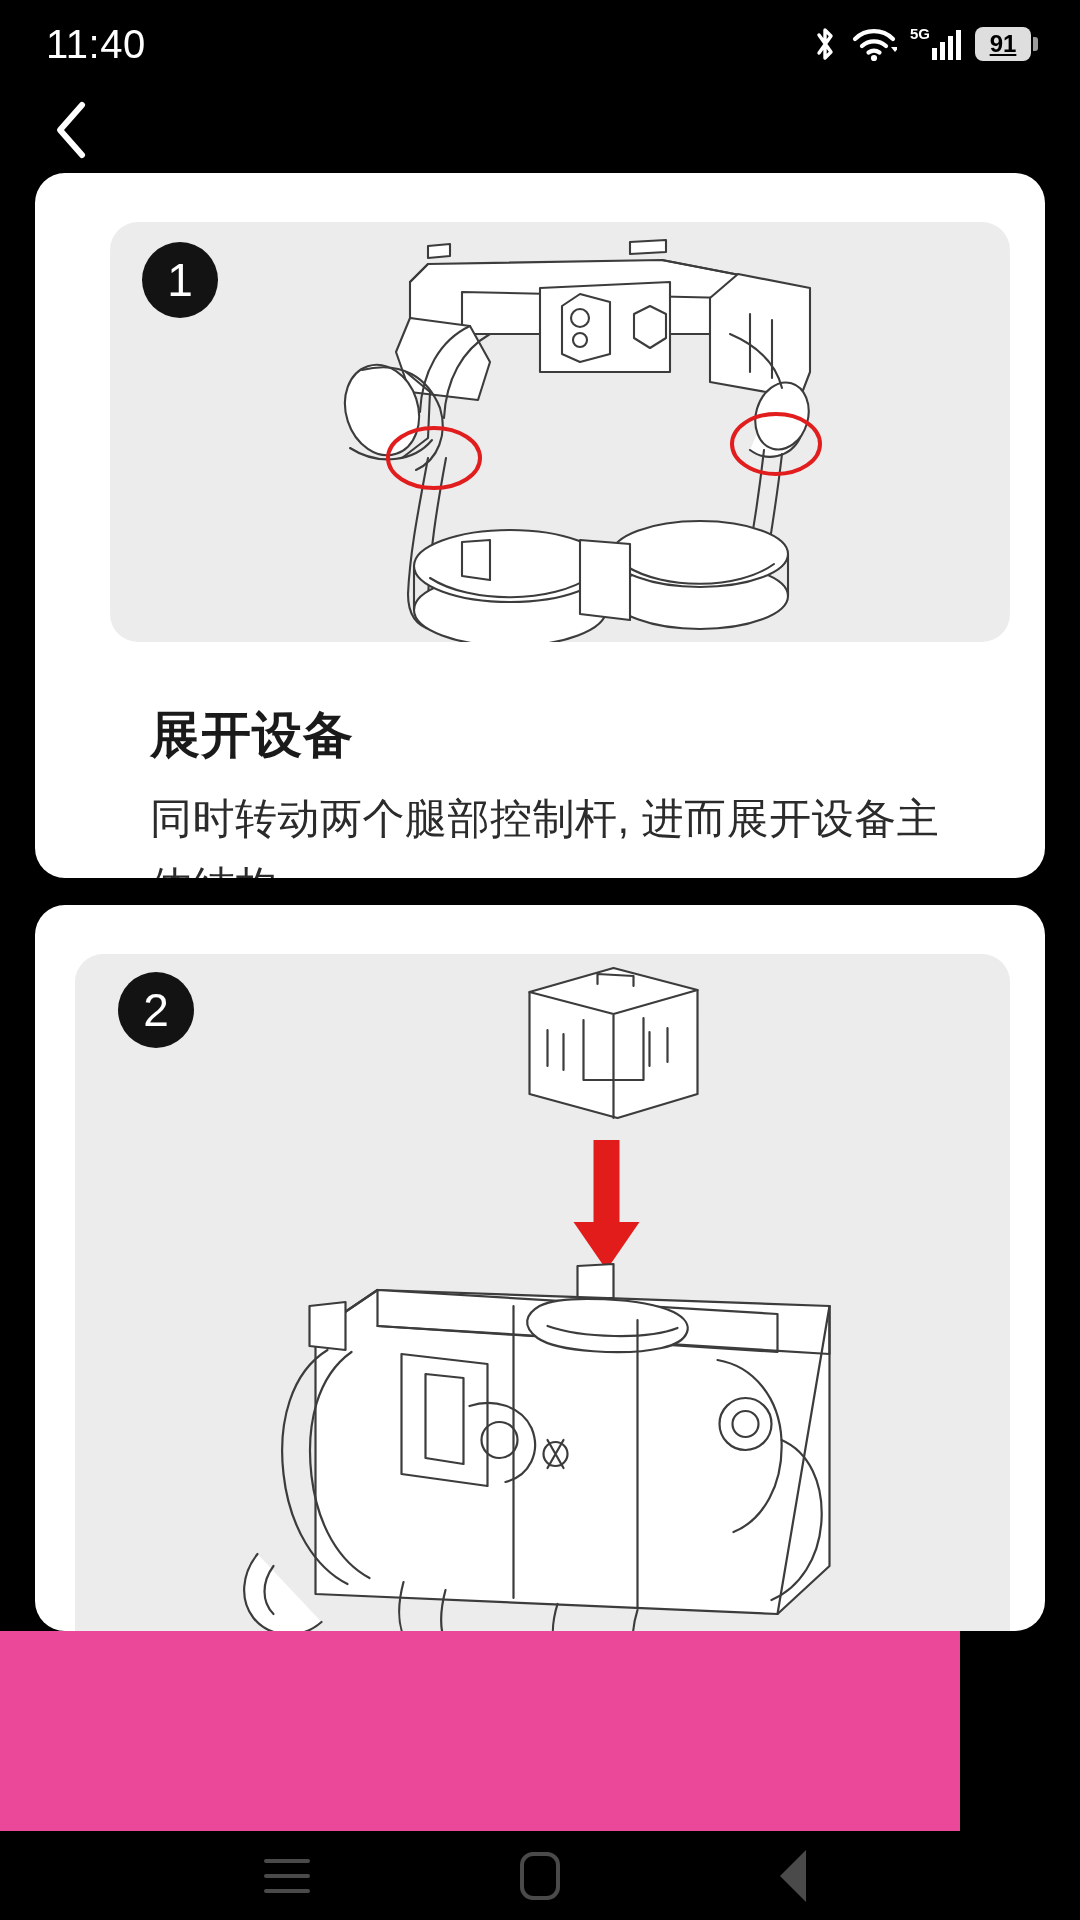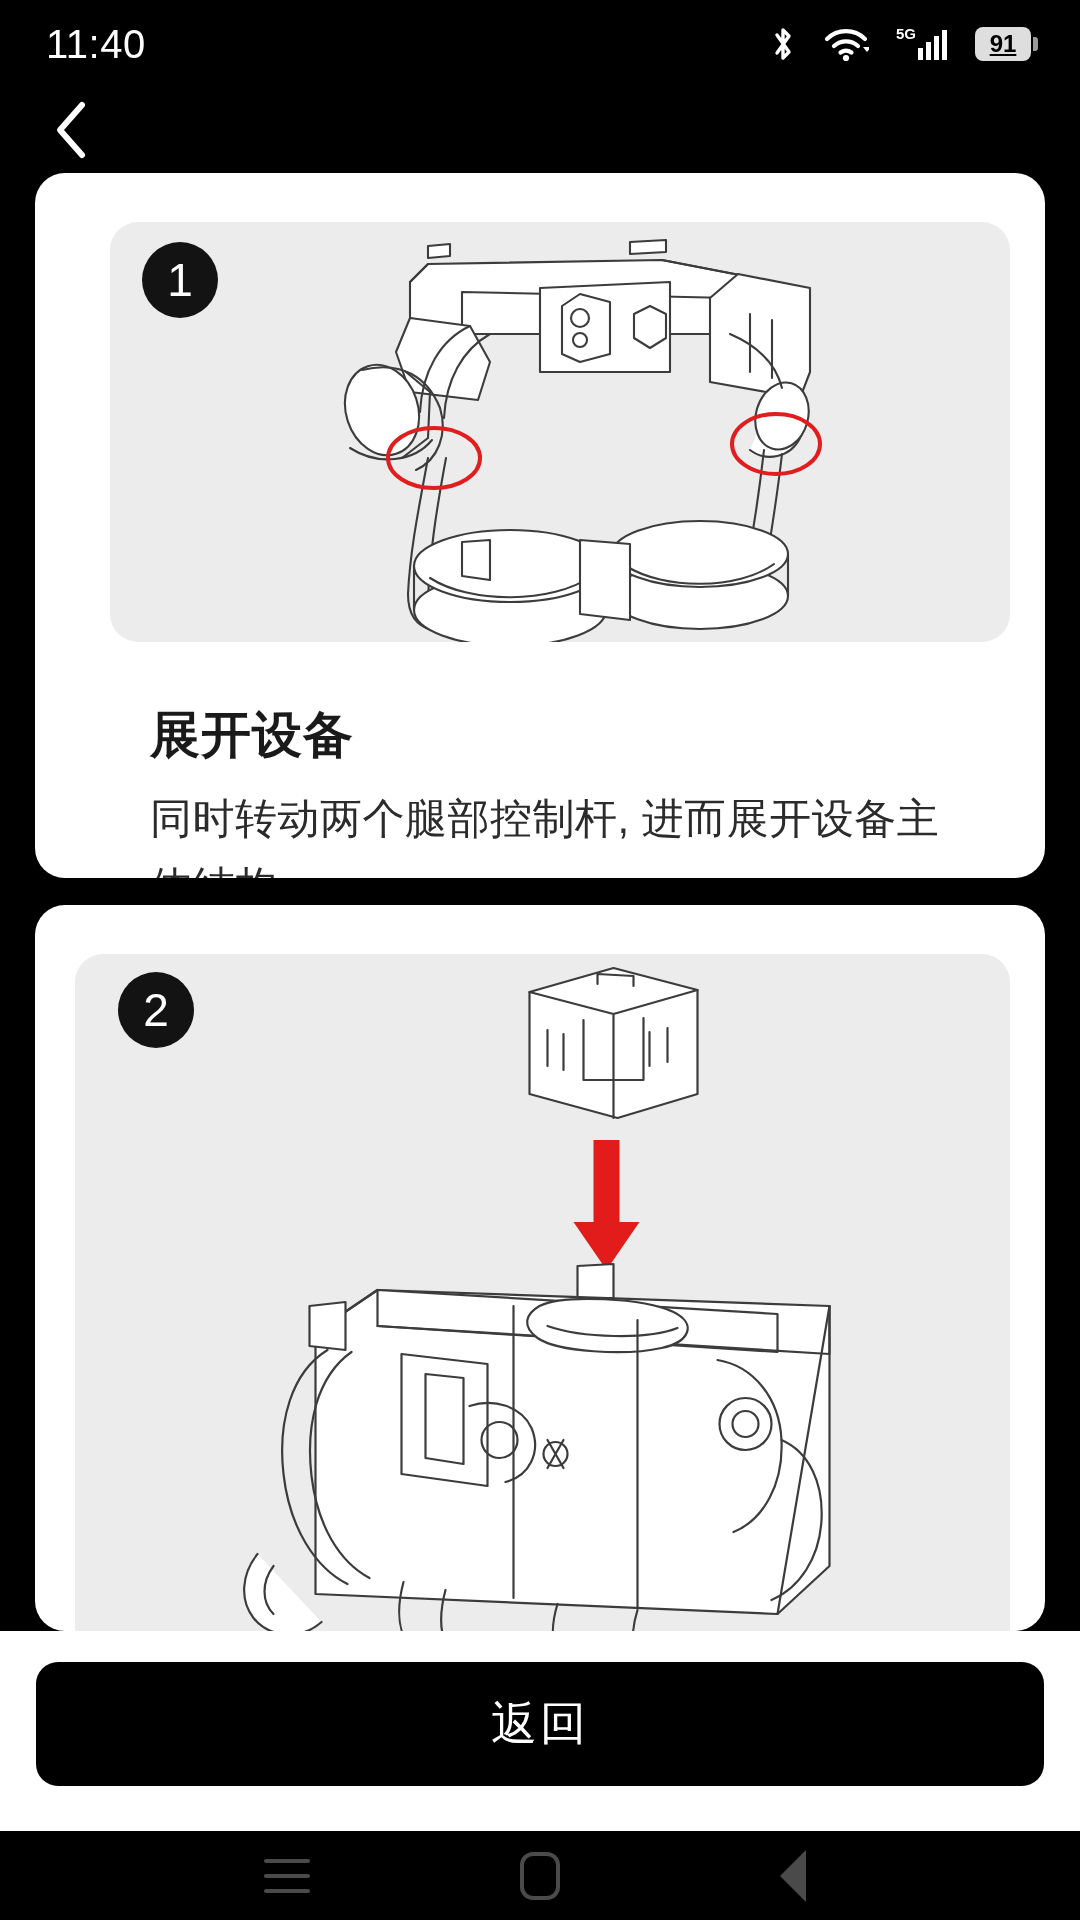--- a/index.html
+++ b/index.html
@@ -34,21 +34,21 @@
   .status-clock {
     color: #ffffff;
     font-size: 40px;
     font-weight: 500;
     letter-spacing: 0.5px;
     line-height: 1;
   }
   .status-icons {
     display: flex;
     align-items: center;
-    gap: 27px;
+    gap: 13px;
   }
   .status-icons svg { display: block; }
   .battery-pill {
     display: flex;
     align-items: center;
     text-decoration: underline;
   }
   .battery-body {
     background: #dedede;
     border-radius: 8px;
@@ -432,23 +432,20 @@
               <circle cx="422" cy="486" r="18"></circle>
             </g>
           </svg>
         </div>
         <div class="step-badge">2</div>
       </div>
     </div>
 
   </div>
 
-  <div class="bottom-bar">
-    <button class="btn-back">返回</button>
-  </div>
 
   <div class="android-nav">
     <div class="nav-btn">
       <span class="nav-hamburger">
         <span></span>
           <span></span>
           <span></span>
       </span>
     </div>
     <div class="nav-btn">

